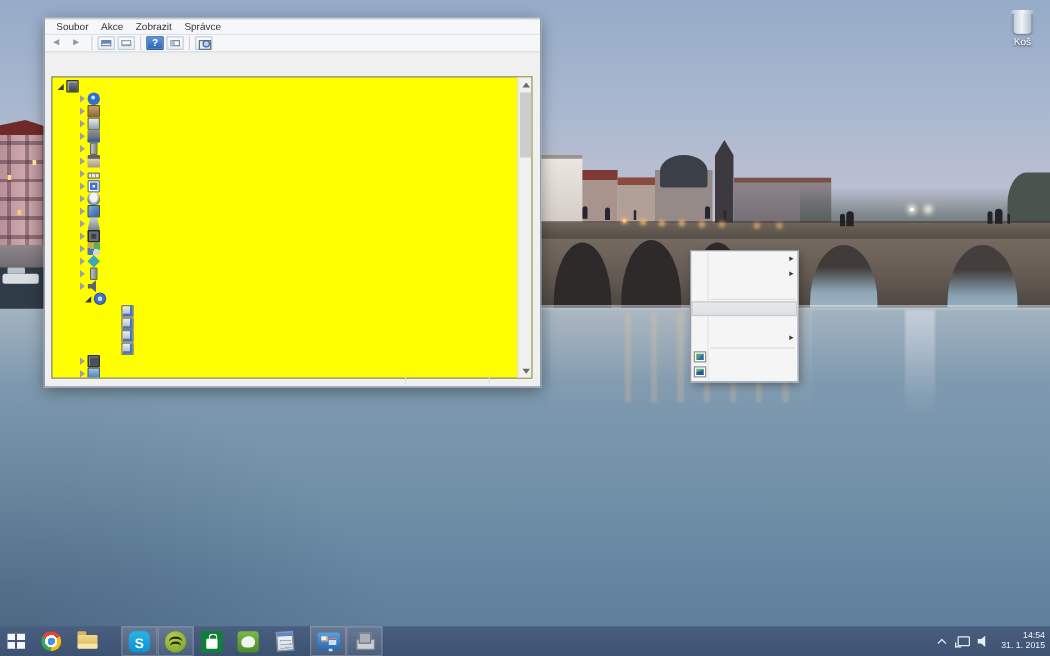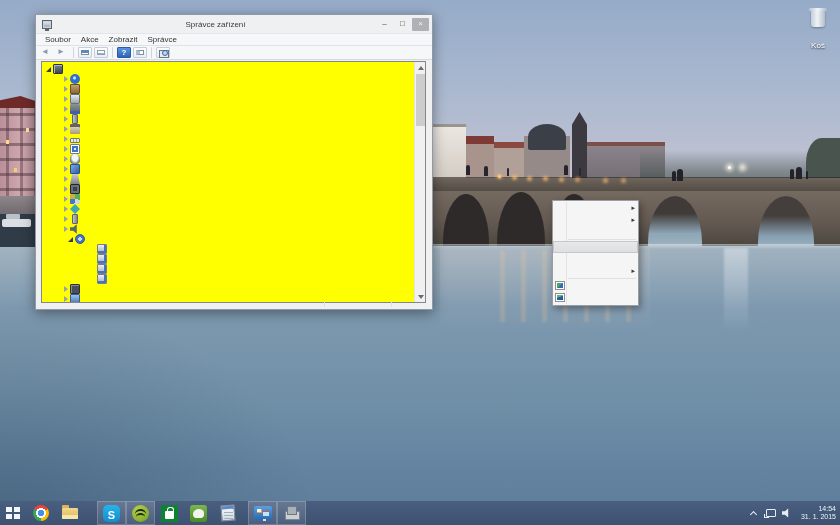--- a/index.html
+++ b/index.html
@@ -69,21 +69,21 @@
     background:linear-gradient(rgba(225,205,195,.16),transparent);}
   .refl-white{position:absolute;left:724px;top:248px;width:24px;height:85px;
     background:linear-gradient(rgba(250,250,255,.4),transparent);filter:blur(1px);}
 
   
   .recycle{position:absolute;left:800px;top:10px;width:36px;text-align:center;}
   .bin{width:14px;height:17px;margin:0 auto;border-radius:2px 2px 3px 3px;
     background:linear-gradient(90deg,#c3ced9,#eef3f7 45%,#b2bfcc);box-shadow:0 1px 2px rgba(0,0,0,.3);position:relative;}
   .bin::before{content:"";position:absolute;left:-2px;top:-2px;width:18px;height:3px;border-radius:2px;
     background:linear-gradient(90deg,#b8c4d0,#f2f6fa 50%,#a8b6c4);}
-  .bin-label{margin-top:14px;font-size:8px;color:#fff;text-shadow:0 1px 2px rgba(0,0,0,.8);}
+  .bin-label{margin-top:2px;font-size:8px;color:#fff;text-shadow:0 1px 2px rgba(0,0,0,.8);}
 
   
   .dm-window{position:absolute;left:35px;top:14px;width:398px;height:296px;background:#f0f0f0;
     border:1px solid #8f9aa8;box-shadow:0 3px 12px rgba(0,0,0,.4);}
   .titlebar{height:18px;display:flex;align-items:center;padding:0 3px;background:#eef0f2;}
   .title-icon{width:10px;height:9px;margin:0 3px;background:linear-gradient(#e9edf2,#9aa4ae);
     border:1px solid #5a626c;box-shadow:inset 0 0 0 1px #c8d4e0;position:relative;}
   .title-icon::after{content:"";position:absolute;left:2px;bottom:-3px;width:4px;height:2px;background:#5a626c;}
   .title-text{flex:1;text-align:center;font-size:8px;color:#3a3a3a;}
   .win-btns{display:flex;gap:1px;}
@@ -262,29 +262,20 @@
     <div class="refl-warm"></div>
     <div class="refl-white"></div>
   </div>
 
   <div class="recycle">
     <div class="bin"></div>
     <div class="bin-label">Koš</div>
   </div>
 
   <div class="dm-window">
-    <div class="titlebar">
-      <span class="title-icon"></span>
-      <span class="title-text">Správce zařízení</span>
-      <span class="win-btns">
-        <span class="win-btn">–</span>
-        <span class="win-btn">□</span>
-        <span class="win-btn close">×</span>
-      </span>
-    </div>
     <div class="menubar">
 
         <span class="m-item">Soubor</span>
 
         <span class="m-item">Akce</span>
 
         <span class="m-item">Zobrazit</span>
 
         <span class="m-item">Správce</span>
       </div>

